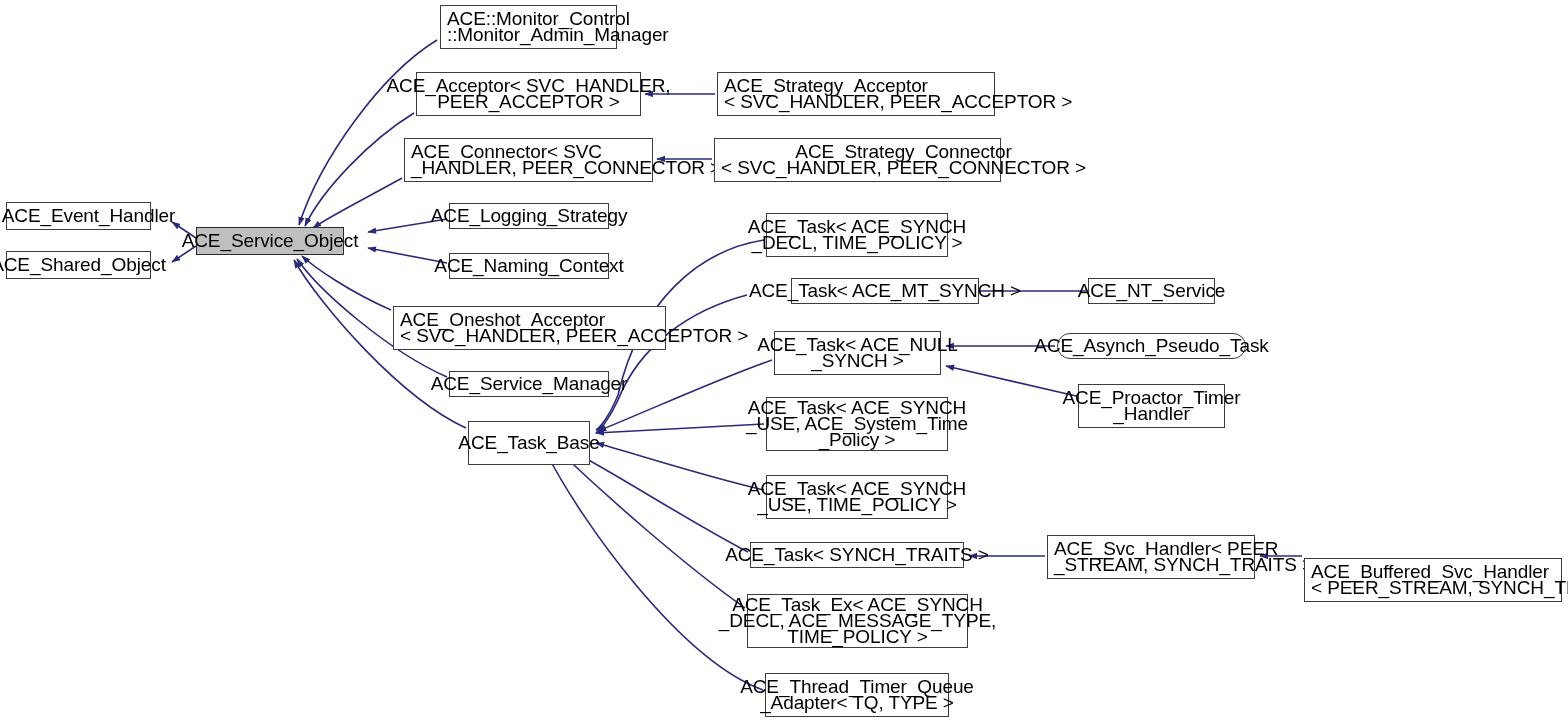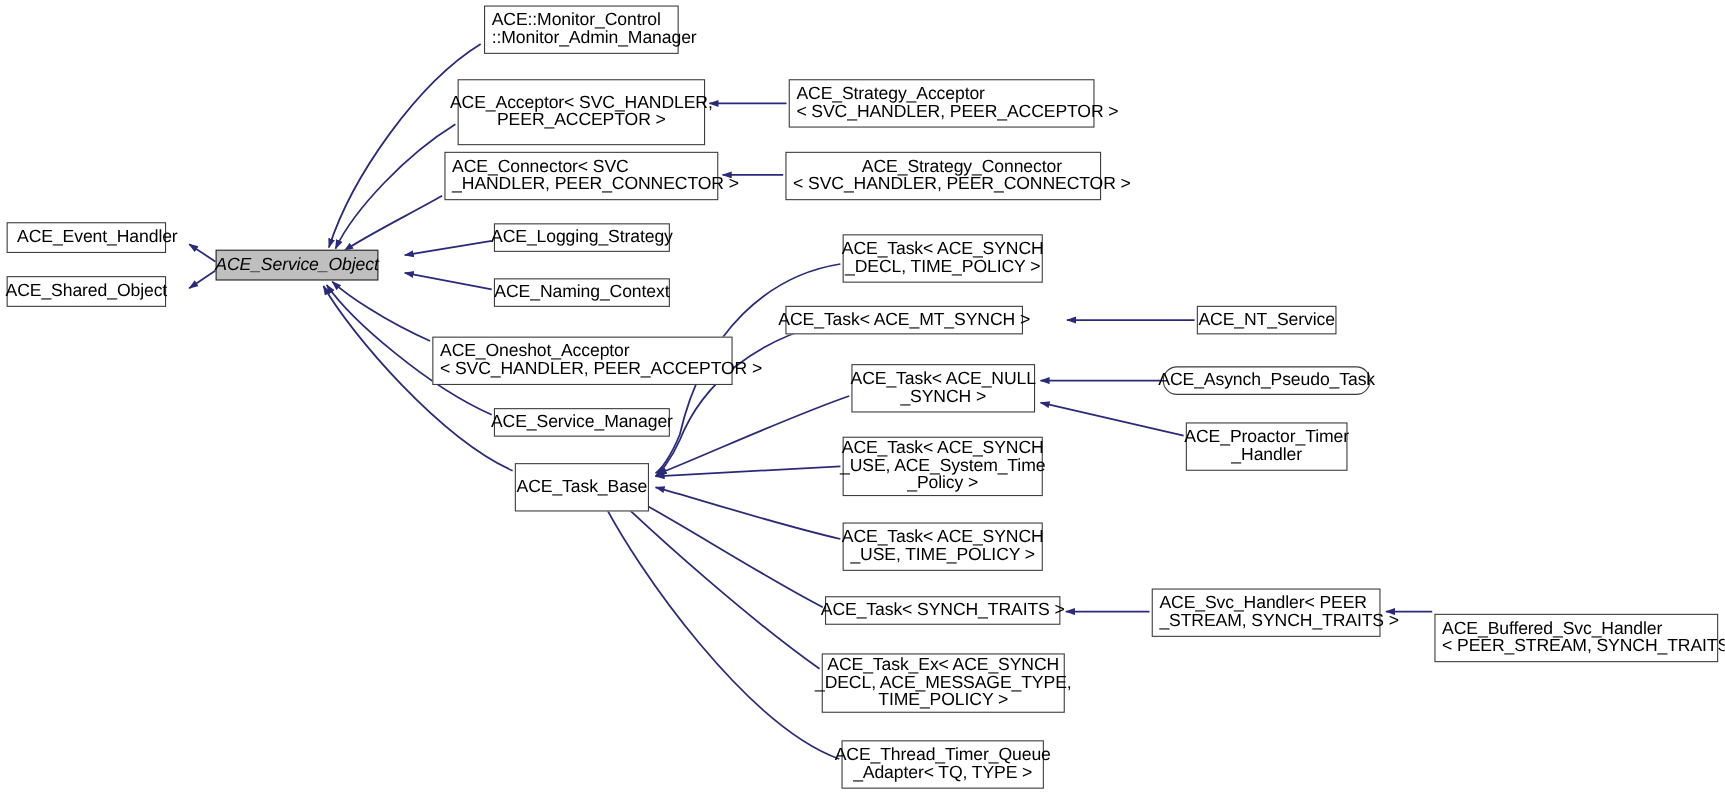--- a/index.html
+++ b/index.html
@@ -23,21 +23,21 @@
     width: 1568px;
     height: 720px;
     pointer-events: none;
   }
   .node {
     position: absolute;
     box-sizing: border-box;
     border: 1px solid #3d3d3d;
     background: #ffffff;
     color: #000000;
-    font-size: 16px;
+    font-size: 19px;
     line-height: 16px;
     text-align: center;
     display: flex;
     align-items: center;
     justify-content: center;
     white-space: pre;
     letter-spacing: -0.1px;
     z-index: 5;
   }
   .node.focus {
@@ -86,40 +86,40 @@
         <path d="M 1055,346 L 946,346" fill="none" stroke="#2a2a7a" stroke-width="1.6" marker-end="url(#arrowhead)"></path>
         <path d="M 1076,396 L 946,366" fill="none" stroke="#2a2a7a" stroke-width="1.6" marker-end="url(#arrowhead)"></path>
         <path d="M 1045,556 L 969,556" fill="none" stroke="#2a2a7a" stroke-width="1.6" marker-end="url(#arrowhead)"></path>
         <path d="M 1302,556 L 1260,556" fill="none" stroke="#2a2a7a" stroke-width="1.6" marker-end="url(#arrowhead)"></path>
       </g>
   </svg>
 
   <div id="nodes-group">
       <div class="node" title="ACE_Event_Handler" style="left: 6px; top: 202px; width: 145px; height: 28px; padding-left: 20px;">ACE_Event_Handler</div>
       <div class="node" title="ACE_Shared_Object" style="left: 6px; top: 251px; width: 145px; height: 28px;">ACE_Shared_Object</div>
-      <div class="node focus" title="ACE_Service_Object" style="left: 196px; top: 227px; width: 148px; height: 28px; font-style: italic;">ACE_Service_Object</div>
+      <div class="node focus" title="ACE_Service_Object" style="left: 196px; top: 227px; width: 148px; height: 28px;">ACE_Service_Object</div>
       <div class="node leftalign" title="ACE::Monitor_Control ::Monitor_Admin_Manager" style="left: 440px; top: 5px; width: 177px; height: 44px;">ACE::Monitor_Control
 ::Monitor_Admin_Manager</div>
-      <div class="node" title="ACE_Acceptor&lt; SVC_HANDLER, PEER_ACCEPTOR &gt;" style="left: 416px; top: 72px; width: 225px; height: 60px;">ACE_Acceptor&lt; SVC_HANDLER,
+      <div class="node" title="ACE_Acceptor&lt; SVC_HANDLER, PEER_ACCEPTOR &gt;" style="left: 416px; top: 72px; width: 225px; height: 44px;">ACE_Acceptor&lt; SVC_HANDLER,
 PEER_ACCEPTOR &gt;</div>
       <div class="node leftalign" title="ACE_Connector&lt; SVC _HANDLER, PEER_CONNECTOR &gt;" style="left: 404px; top: 138px; width: 249px; height: 44px;">ACE_Connector&lt; SVC
 _HANDLER, PEER_CONNECTOR &gt;</div>
       <div class="node" title="ACE_Logging_Strategy" style="left: 449px; top: 203px; width: 160px; height: 26px;">ACE_Logging_Strategy</div>
       <div class="node" title="ACE_Naming_Context" style="left: 449px; top: 253px; width: 160px; height: 26px;">ACE_Naming_Context</div>
       <div class="node leftalign" title="ACE_Oneshot_Acceptor &lt; SVC_HANDLER, PEER_ACCEPTOR &gt;" style="left: 393px; top: 306px; width: 273px; height: 44px;">ACE_Oneshot_Acceptor
 &lt; SVC_HANDLER, PEER_ACCEPTOR &gt;</div>
       <div class="node" title="ACE_Service_Manager" style="left: 449px; top: 371px; width: 160px; height: 26px;">ACE_Service_Manager</div>
       <div class="node" title="ACE_Task_Base" style="left: 468px; top: 421px; width: 122px; height: 44px;">ACE_Task_Base</div>
       <div class="node leftalign" title="ACE_Strategy_Acceptor &lt; SVC_HANDLER, PEER_ACCEPTOR &gt;" style="left: 717px; top: 72px; width: 278px; height: 44px;">ACE_Strategy_Acceptor
 &lt; SVC_HANDLER, PEER_ACCEPTOR &gt;</div>
       <div class="node leftalign" title="ACE_Strategy_Connector &lt; SVC_HANDLER, PEER_CONNECTOR &gt;" style="left: 714px; top: 138px; width: 287px; height: 44px; text-align: center;">ACE_Strategy_Connector
 &lt; SVC_HANDLER, PEER_CONNECTOR &gt;</div>
       <div class="node" title="ACE_Task&lt; ACE_SYNCH _DECL, TIME_POLICY &gt;" style="left: 766px; top: 213px; width: 182px; height: 44px;">ACE_Task&lt; ACE_SYNCH
 _DECL, TIME_POLICY &gt;</div>
-      <div class="node" title="ACE_Task&lt; ACE_MT_SYNCH &gt;" style="left: 714px; top: 278px; width: 216px; height: 26px;">ACE_Task&lt; ACE_MT_SYNCH &gt;</div>
+      <div class="node" title="ACE_Task&lt; ACE_MT_SYNCH &gt;" style="left: 791px; top: 278px; width: 188px; height: 26px;">ACE_Task&lt; ACE_MT_SYNCH &gt;</div>
       <div class="node" title="ACE_Task&lt; ACE_NULL _SYNCH &gt;" style="left: 774px; top: 331px; width: 167px; height: 44px;">ACE_Task&lt; ACE_NULL
 _SYNCH &gt;</div>
       <div class="node" title="ACE_Task&lt; ACE_SYNCH _USE, ACE_System_Time _Policy &gt;" style="left: 766px; top: 397px; width: 182px; height: 54px;">ACE_Task&lt; ACE_SYNCH
 _USE, ACE_System_Time
 _Policy &gt;</div>
       <div class="node" title="ACE_Task&lt; ACE_SYNCH _USE, TIME_POLICY &gt;" style="left: 766px; top: 475px; width: 182px; height: 44px;">ACE_Task&lt; ACE_SYNCH
 _USE, TIME_POLICY &gt;</div>
       <div class="node" title="ACE_Task&lt; SYNCH_TRAITS &gt;" style="left: 750px; top: 542px; width: 214px; height: 26px;">ACE_Task&lt; SYNCH_TRAITS &gt;</div>
       <div class="node" title="ACE_Task_Ex&lt; ACE_SYNCH _DECL, ACE_MESSAGE_TYPE, TIME_POLICY &gt;" style="left: 747px; top: 594px; width: 221px; height: 54px;">ACE_Task_Ex&lt; ACE_SYNCH
 _DECL, ACE_MESSAGE_TYPE,

